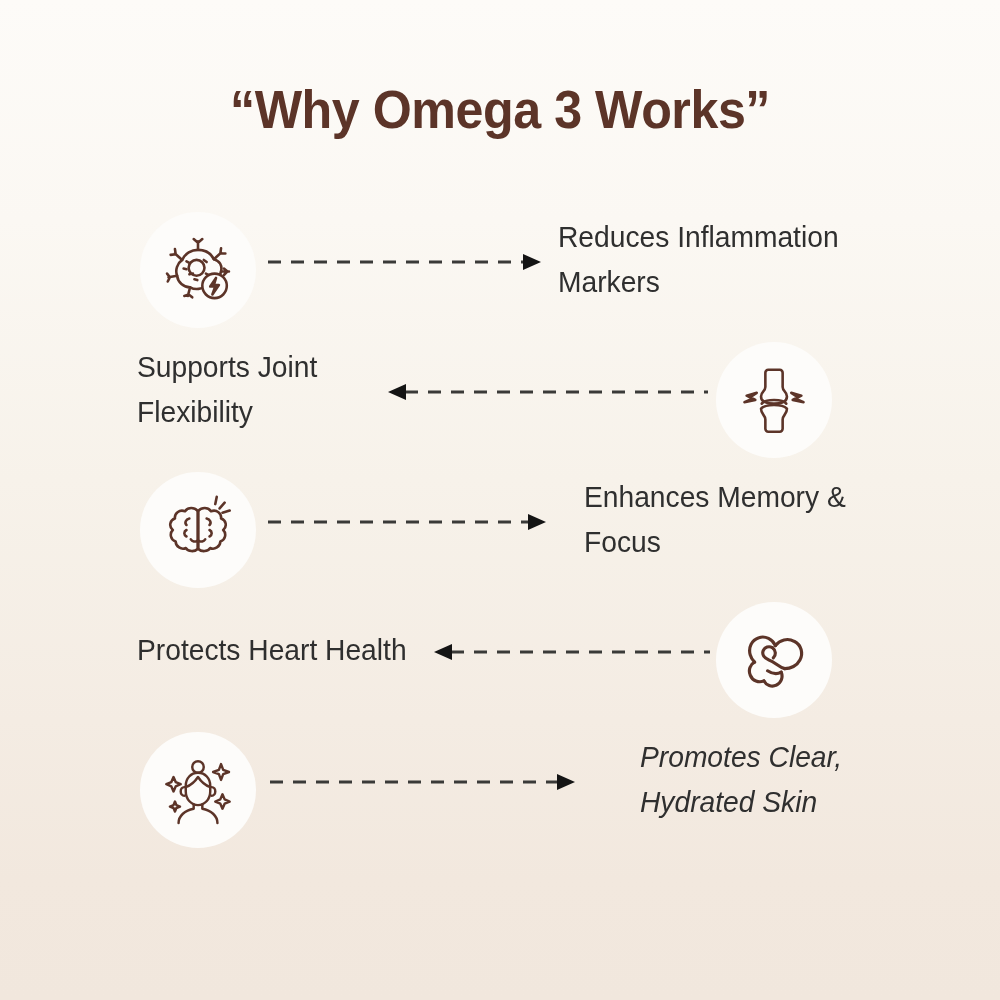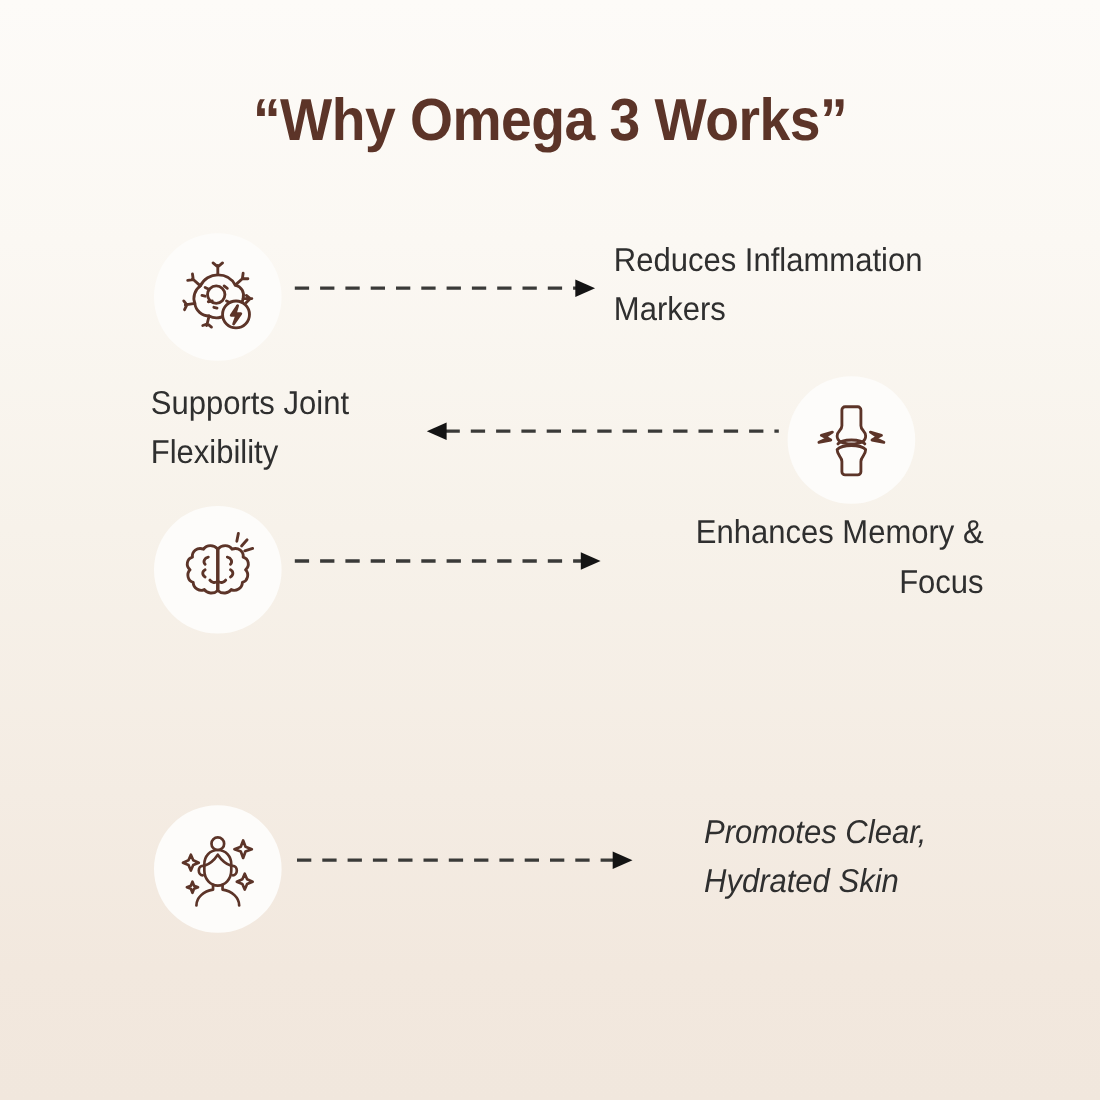--- a/index.html
+++ b/index.html
@@ -88,21 +88,21 @@
   .arrow {
     position: absolute;
     top: 50px;
     height: 40px;
   }
   .arrow svg { display: block; overflow: visible; }
 
   
   #row-1 { top: 200px; }
   #row-2 { top: 330px; padding-left: 24px; }
-  #row-3 { top: 448px; text-align: right; }
+  #row-3 { top: 460px; }
   #row-4 { top: 590px; }
   #row-5 { top: 720px; font-style: italic; }
 </style>
 </head>
 <body>
 
 <div id="infographic">
 
   <div class="title">“Why Omega 3 Works”</div>
 
@@ -185,20 +185,46 @@
       <svg width="285" height="20" viewBox="0 0 285 20">
         <line x1="0" y1="10" x2="261" y2="10" stroke="#3a3a38" stroke-width="3" stroke-dasharray="13 10"></line>
         <path d="M260 2 L278 10 L260 18 Z" fill="#141414"></path>
       </svg>
     </div>
 
     <div class="label right-text" style="left:584px;">Enhances Memory &amp;
 Focus</div>
   </div>
 
+  <div class="row" id="row-4">
+
+    <div class="label left-text oneline">Protects Heart Health</div>
+
+    <div class="arrow" style="left:432px; top:52px;">
+      <svg width="278" height="20" viewBox="0 0 278 20">
+        <line x1="19" y1="10" x2="278" y2="10" stroke="#3a3a38" stroke-width="3" stroke-dasharray="13 10"></line>
+        <path d="M20 2 L2 10 L20 18 Z" fill="#141414"></path>
+      </svg>
+    </div>
+
+    <div class="icon-circle right">
+      <svg viewBox="0 0 100 100" fill="none" stroke="#5c3428" stroke-width="4.4" stroke-linecap="round" stroke-linejoin="round">
+        <path d="M52 30 c-4 -9 -14 -14 -23 -11 c-10 3 -15 14 -12 24
+                 c1 4 3 7 6 10"></path>
+        <path d="M52 30 c6 -8 17 -11 26 -6 c10 5 13 17 8 26
+                 c-4 8 -13 12 -21 12"></path>
+        <path d="M23 53 c-6 3 -9 11 -6 18 c3 8 12 11 19 8"></path>
+        <path d="M36 79 c3 6 11 9 17 6 c7 -3 10 -11 7 -18"></path>
+        <path d="M65 62 c-9 -2 -13 -9 -22 -12 c-7 -3 -10 -8 -8 -13
+                 c2 -5 8 -7 13 -4"></path>
+        <path d="M48 33 c5 4 5 10 1 14"></path>
+        <path d="M60 67 c-7 4 -13 2 -19 -2"></path>
+      </svg>
+    </div>
+  </div>
 
   <div class="row" id="row-5">
 
     <div class="icon-circle left">
       <svg viewBox="0 0 100 100" fill="none" stroke="#5c3428" stroke-width="3.4" stroke-linecap="round" stroke-linejoin="round">
         <circle cx="50" cy="18" r="8"></circle>
         <path d="M33 44 c0 -10 7 -18 17 -18 c10 0 17 8 17 18 v8
                  c0 11 -8 19 -17 19 c-9 0 -17 -8 -17 -19 Z"></path>
         <path d="M33 46 c6 -2 13 -8 17 -14 c4 6 11 12 17 14"></path>
         <path d="M31 46 a5 6 0 0 0 0 12 M69 46 a5 6 0 0 1 0 12"></path>

